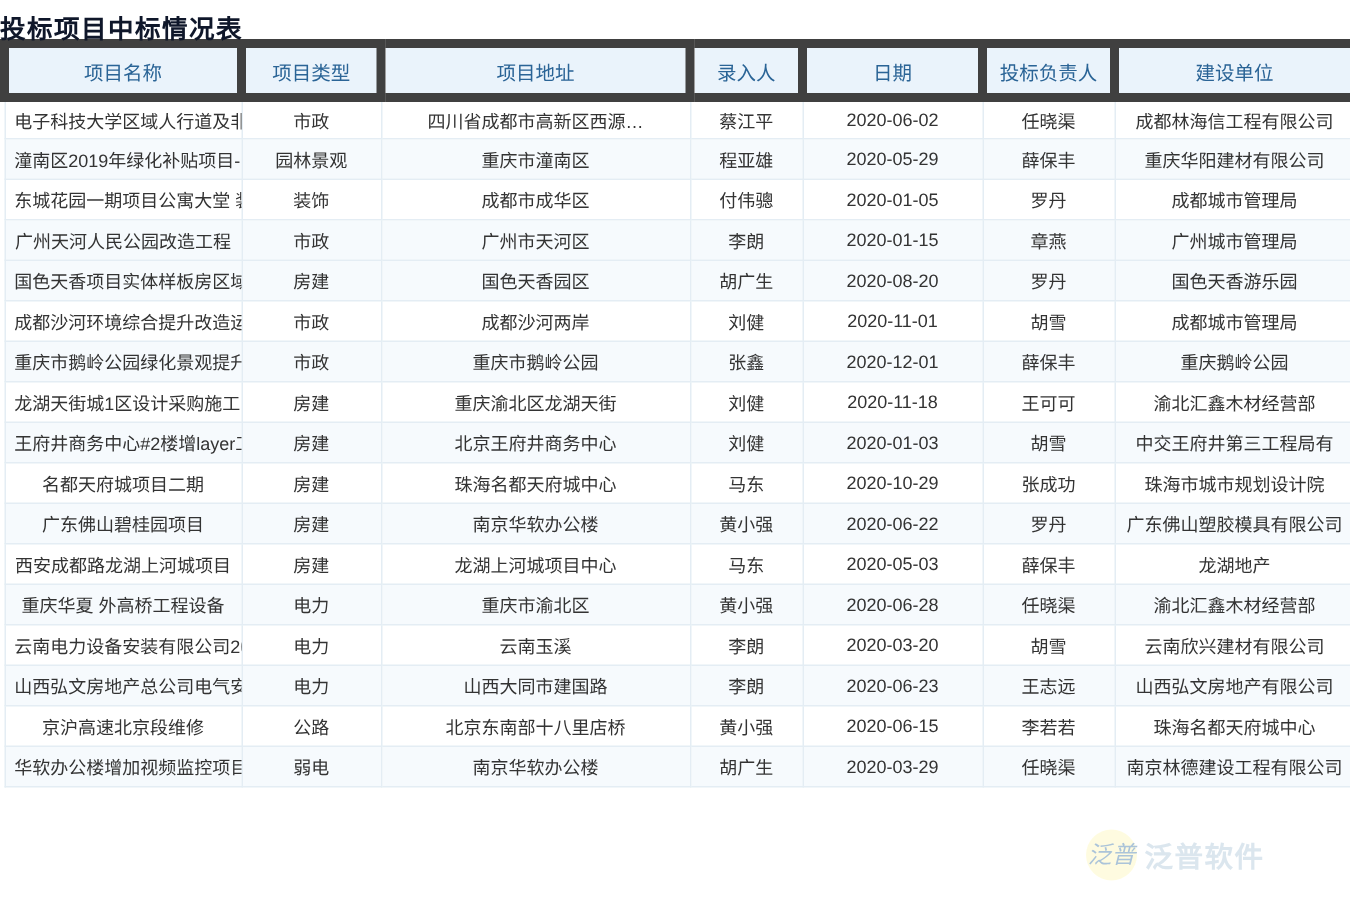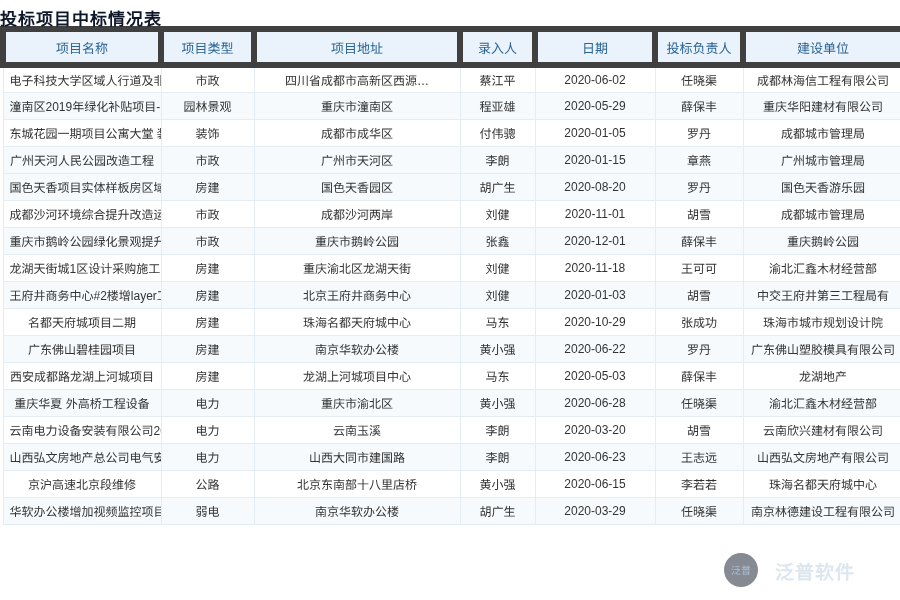--- a/index.html
+++ b/index.html
@@ -83,33 +83,33 @@
     height: 44px;
     opacity: 0.5;
     pointer-events: none;
     display: flex;
     align-items: center;
     gap: 5px;
   }
   .wm-badge {
     width: 34px; height: 34px;
     border-radius: 50%;
-    background: #0f172a;
+    background: #fef9c3;
     color: #5a8ab5;
-    font-size: 10px;
+    font-size: 16px;
     display: flex; align-items: center; justify-content: center;
     line-height: 11px;
     text-align: center;
+    font-style: italic;
   }
   .wm-text {
     font-size: 19px;
     color: #b9cede;
     font-weight: bold;
     letter-spacing: 1px;
-    margin-left: 12px;
   }
 </style>
 </head>
 <body>
 
 <div id="app">
 
   <div class="page-title">投标项目中标情况表</div>
 
   <table class="report">

